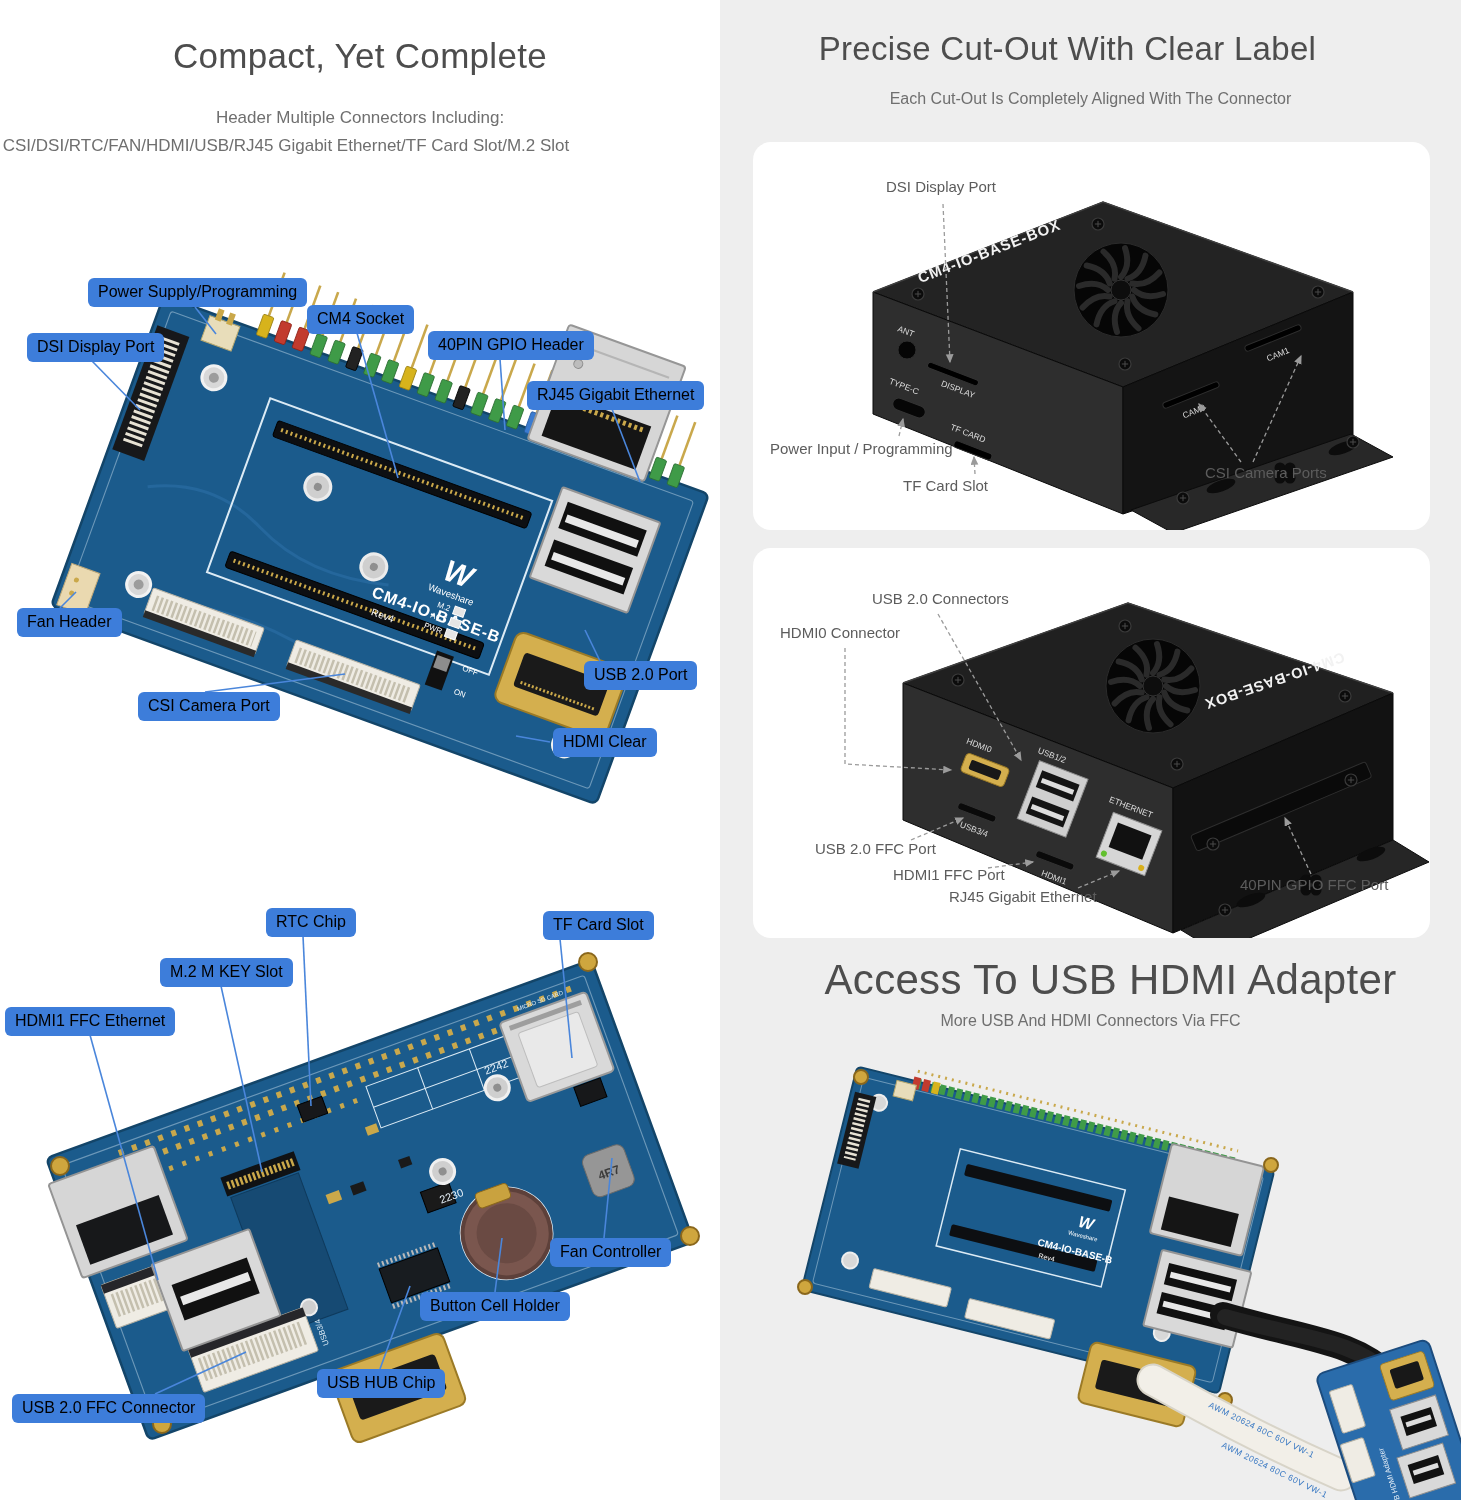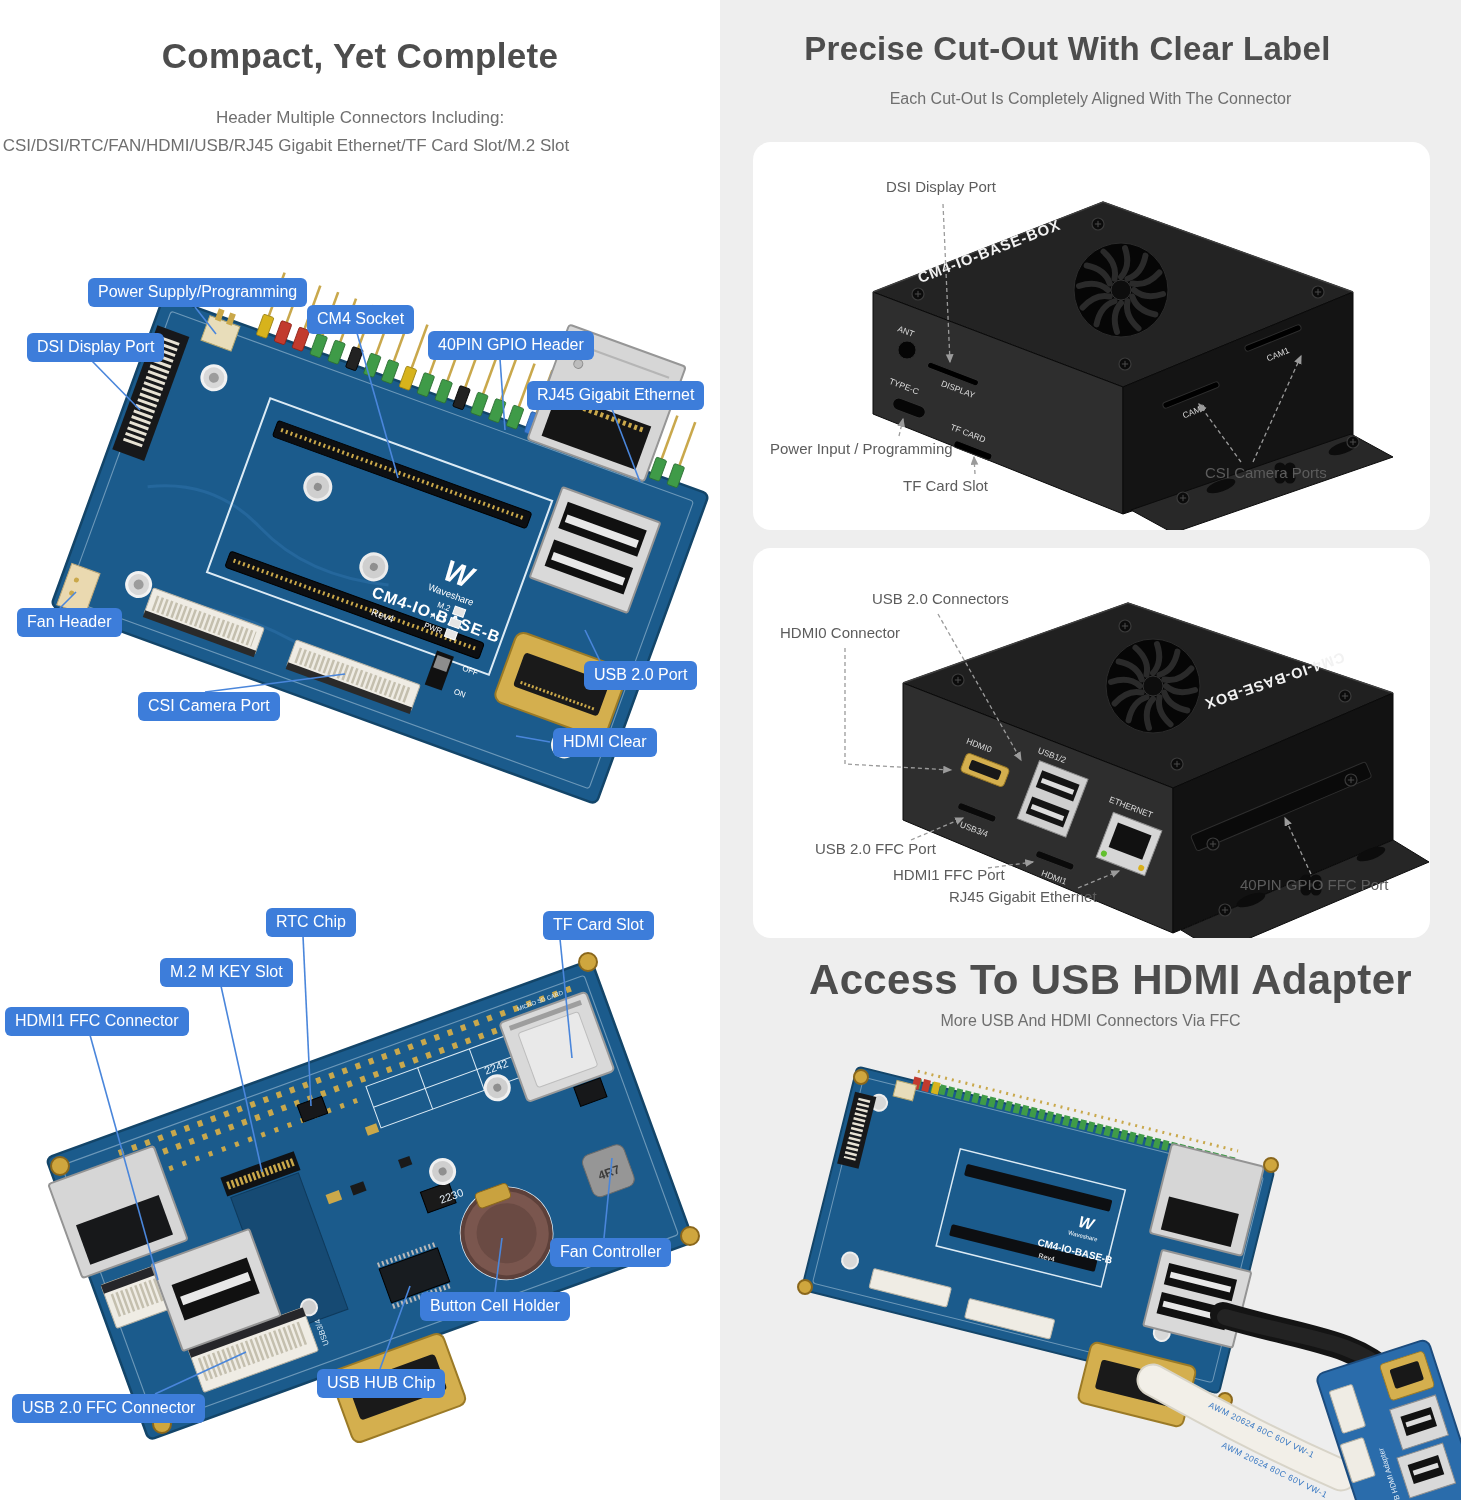--- a/index.html
+++ b/index.html
@@ -1,24 +1,24 @@
 <!DOCTYPE html>
 <html><head>
 <meta charset="utf-8">
 <style>
   html,body{margin:0;padding:0;background:#fff}
   #root{position:relative;width:1461px;height:1500px;overflow:hidden;
         font-family:"Liberation Sans",sans-serif;background:#fff}
   .rightbg{position:absolute;left:720px;top:0;width:741px;height:1500px;background:#eeeeee}
   .card{position:absolute;background:#ffffff;border-radius:18px}
-  .title{position:absolute;text-align:center;color:#4d4d4d;font-size:35px;font-weight:700;letter-spacing:.3px}
+  .title{position:absolute;text-align:center;color:#4d4d4d;font-size:35px;font-weight:400;letter-spacing:.3px}
   .sub{position:absolute;text-align:center;color:#6f6f6f;font-size:17px}
   .quad{position:absolute}
   .quad svg,.card svg{position:absolute;left:0;top:0}
-  .chip{position:absolute;background:#3d7dda;color:#ffffff;font-size:16px;line-height:1;
+  .chip{position:absolute;background:#3d7dda;color:#000000;font-size:16px;line-height:1;
         padding:6px 10px 7px;border-radius:6px;white-space:nowrap;z-index:5}
   .glabel{position:absolute;color:#5c5c5c;font-size:15px;white-space:nowrap;z-index:5}
   svg{font-family:"Liberation Sans",sans-serif}
 </style>
 </head>
 <body>
 
 <div id="root">
 
   <div class="rightbg"></div>
@@ -488,21 +488,21 @@
         <line x1="604" y1="358" x2="612" y2="278"></line>
         <line x1="495" y1="412" x2="502" y2="358"></line>
         <line x1="380" y1="489" x2="410" y2="406"></line>
         <line x1="155" y1="514" x2="246" y2="472"></line>
       </g>
     </svg>
 
     <div class="chip" style="left:266px;top:28px">RTC Chip</div>
     <div class="chip" style="left:160px;top:78px">M.2 M KEY Slot</div>
     <div class="chip" style="left:543px;top:31px">TF Card Slot</div>
-    <div class="chip" style="left:5px;top:127px">HDMI1 FFC Connector</div>
+    <div class="chip" style="left:5px;top:127px">HDMI1 FFC Ethernet</div>
     <div class="chip" style="left:550px;top:358px">Fan Controller</div>
     <div class="chip" style="left:420px;top:412px">Button Cell Holder</div>
     <div class="chip" style="left:317px;top:489px">USB HUB Chip</div>
     <div class="chip" style="left:12px;top:514px">USB 2.0 FFC Connector</div>
   </div>
 
   <div class="title" style="left:740px;top:956px;width:741px;font-size:42px">Access To USB HDMI Adapter</div>
   <div class="sub" style="left:720px;top:1012px;width:741px;font-size:16px">More USB And HDMI Connectors Via FFC</div>
 
   <div class="quad" id="qRB" style="left:753px;top:1055px;width:708px;height:445px">

